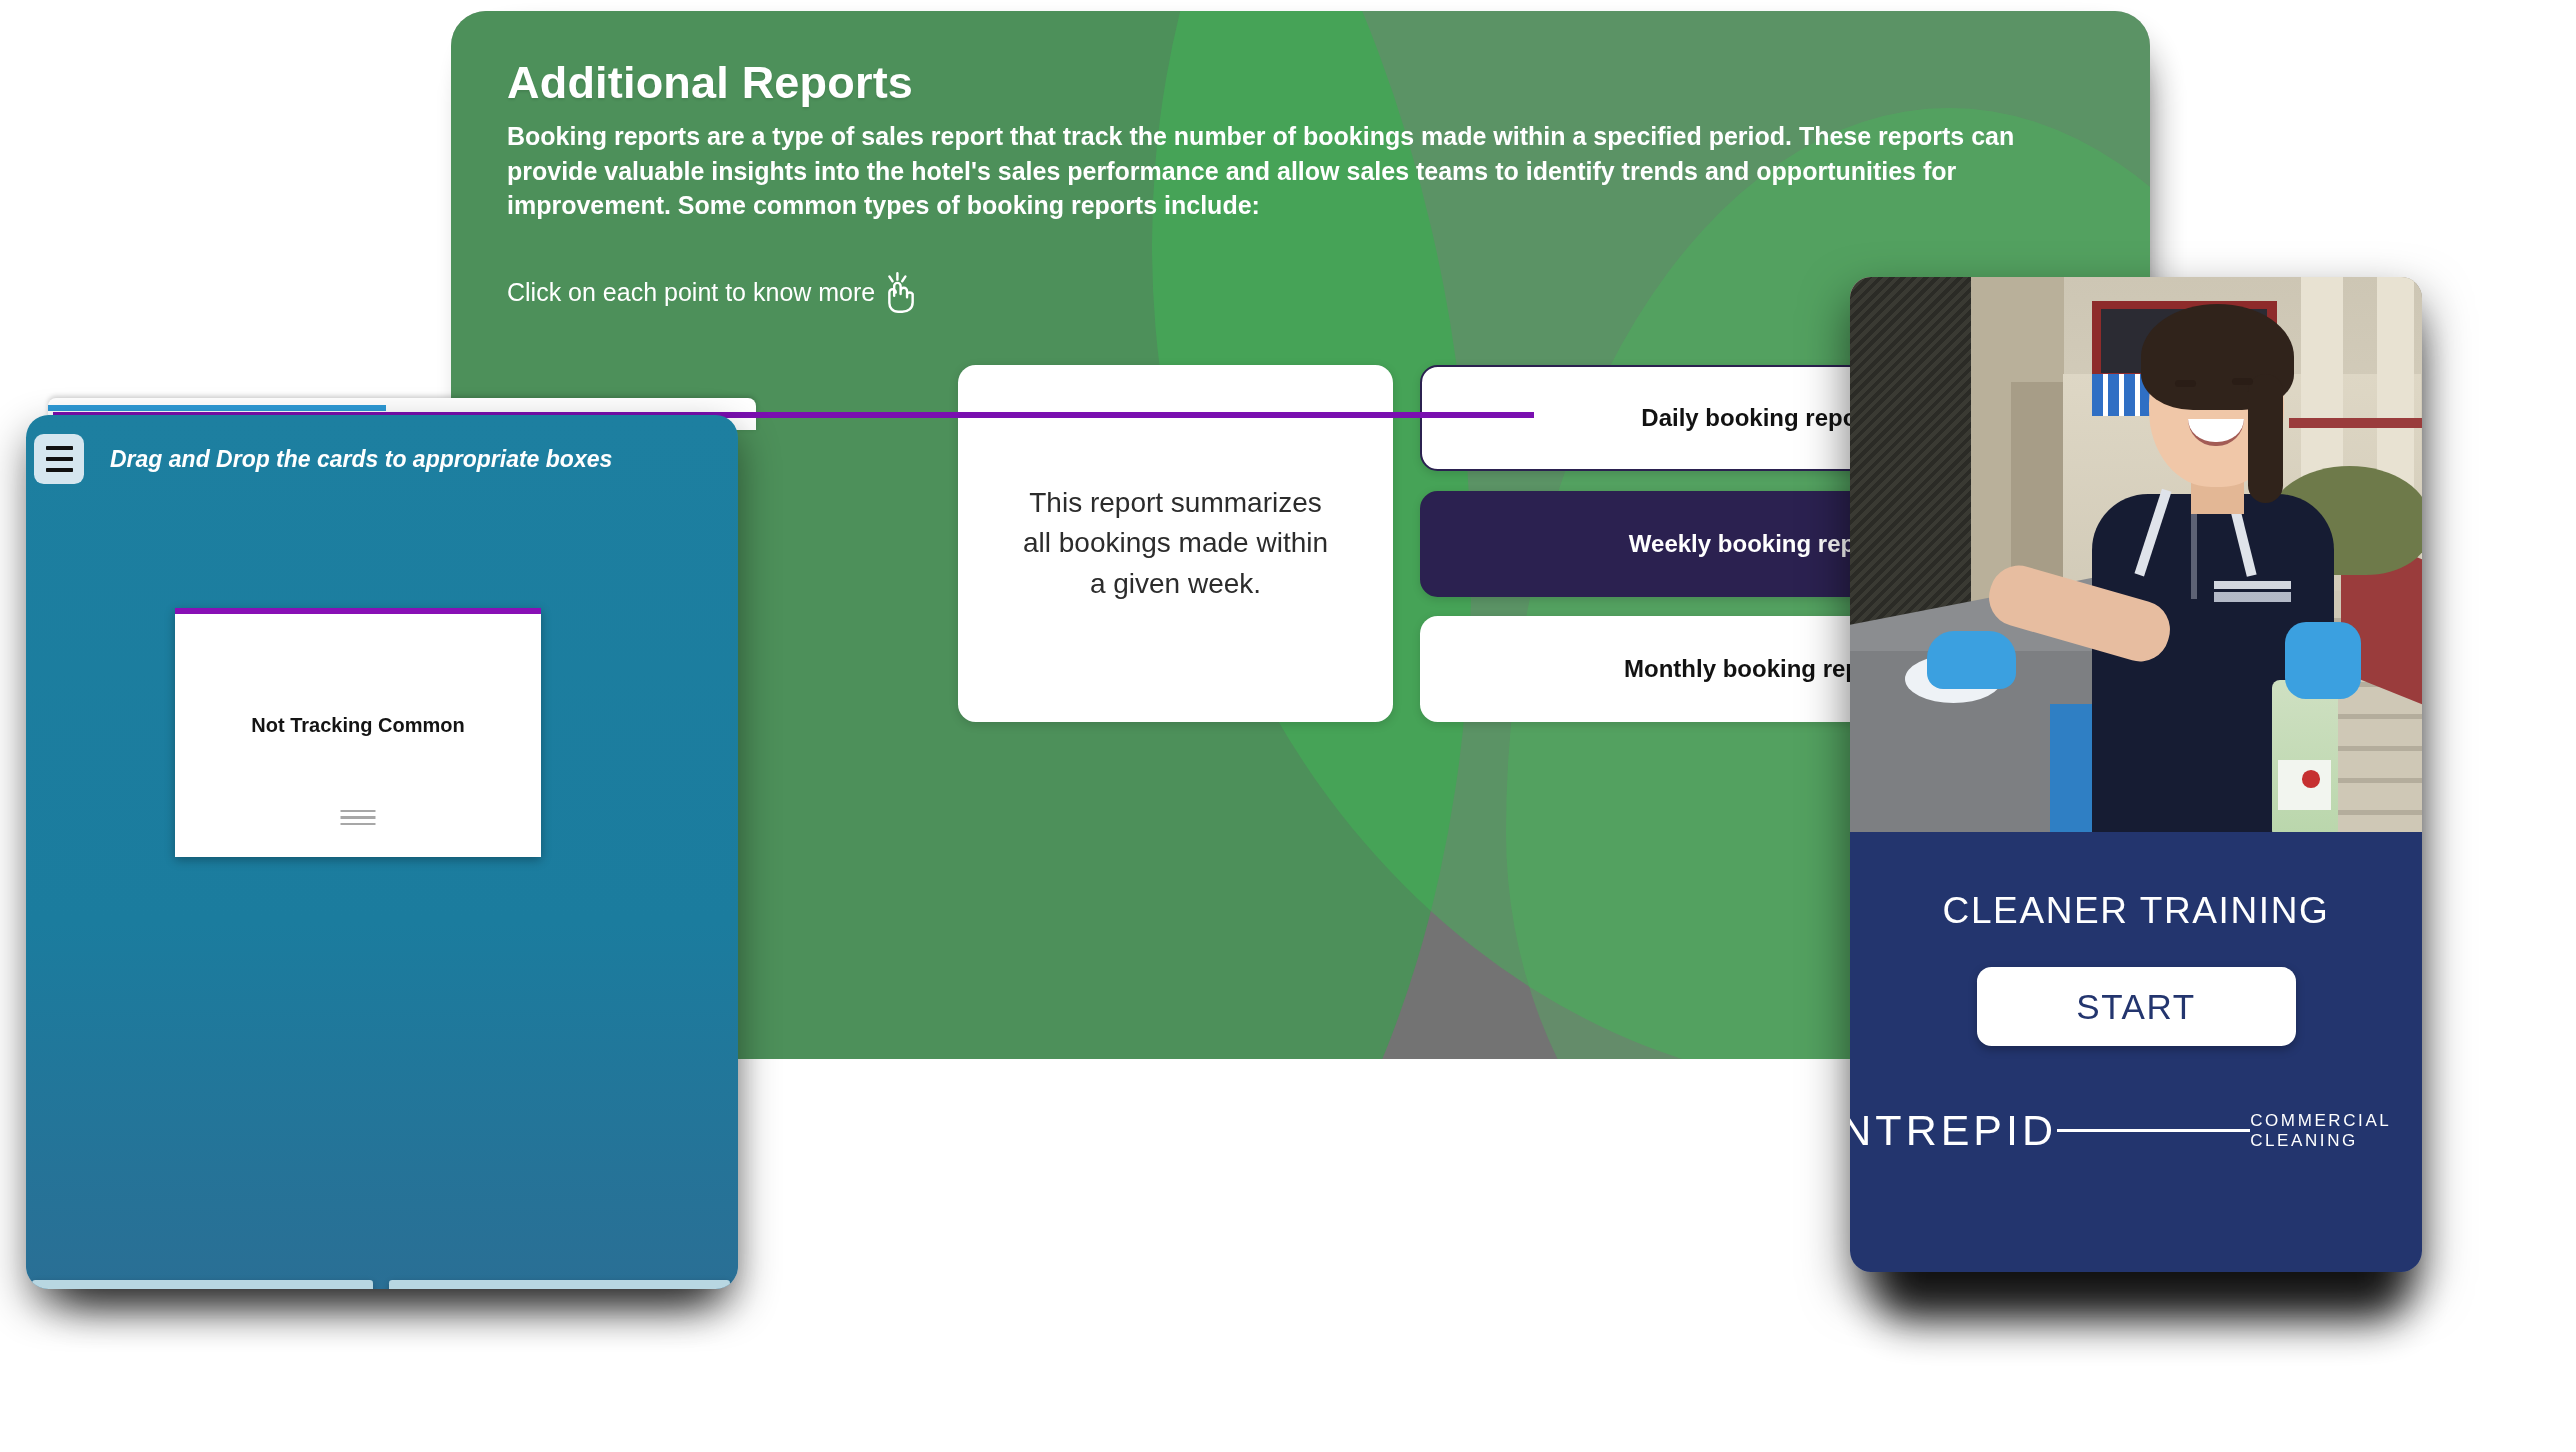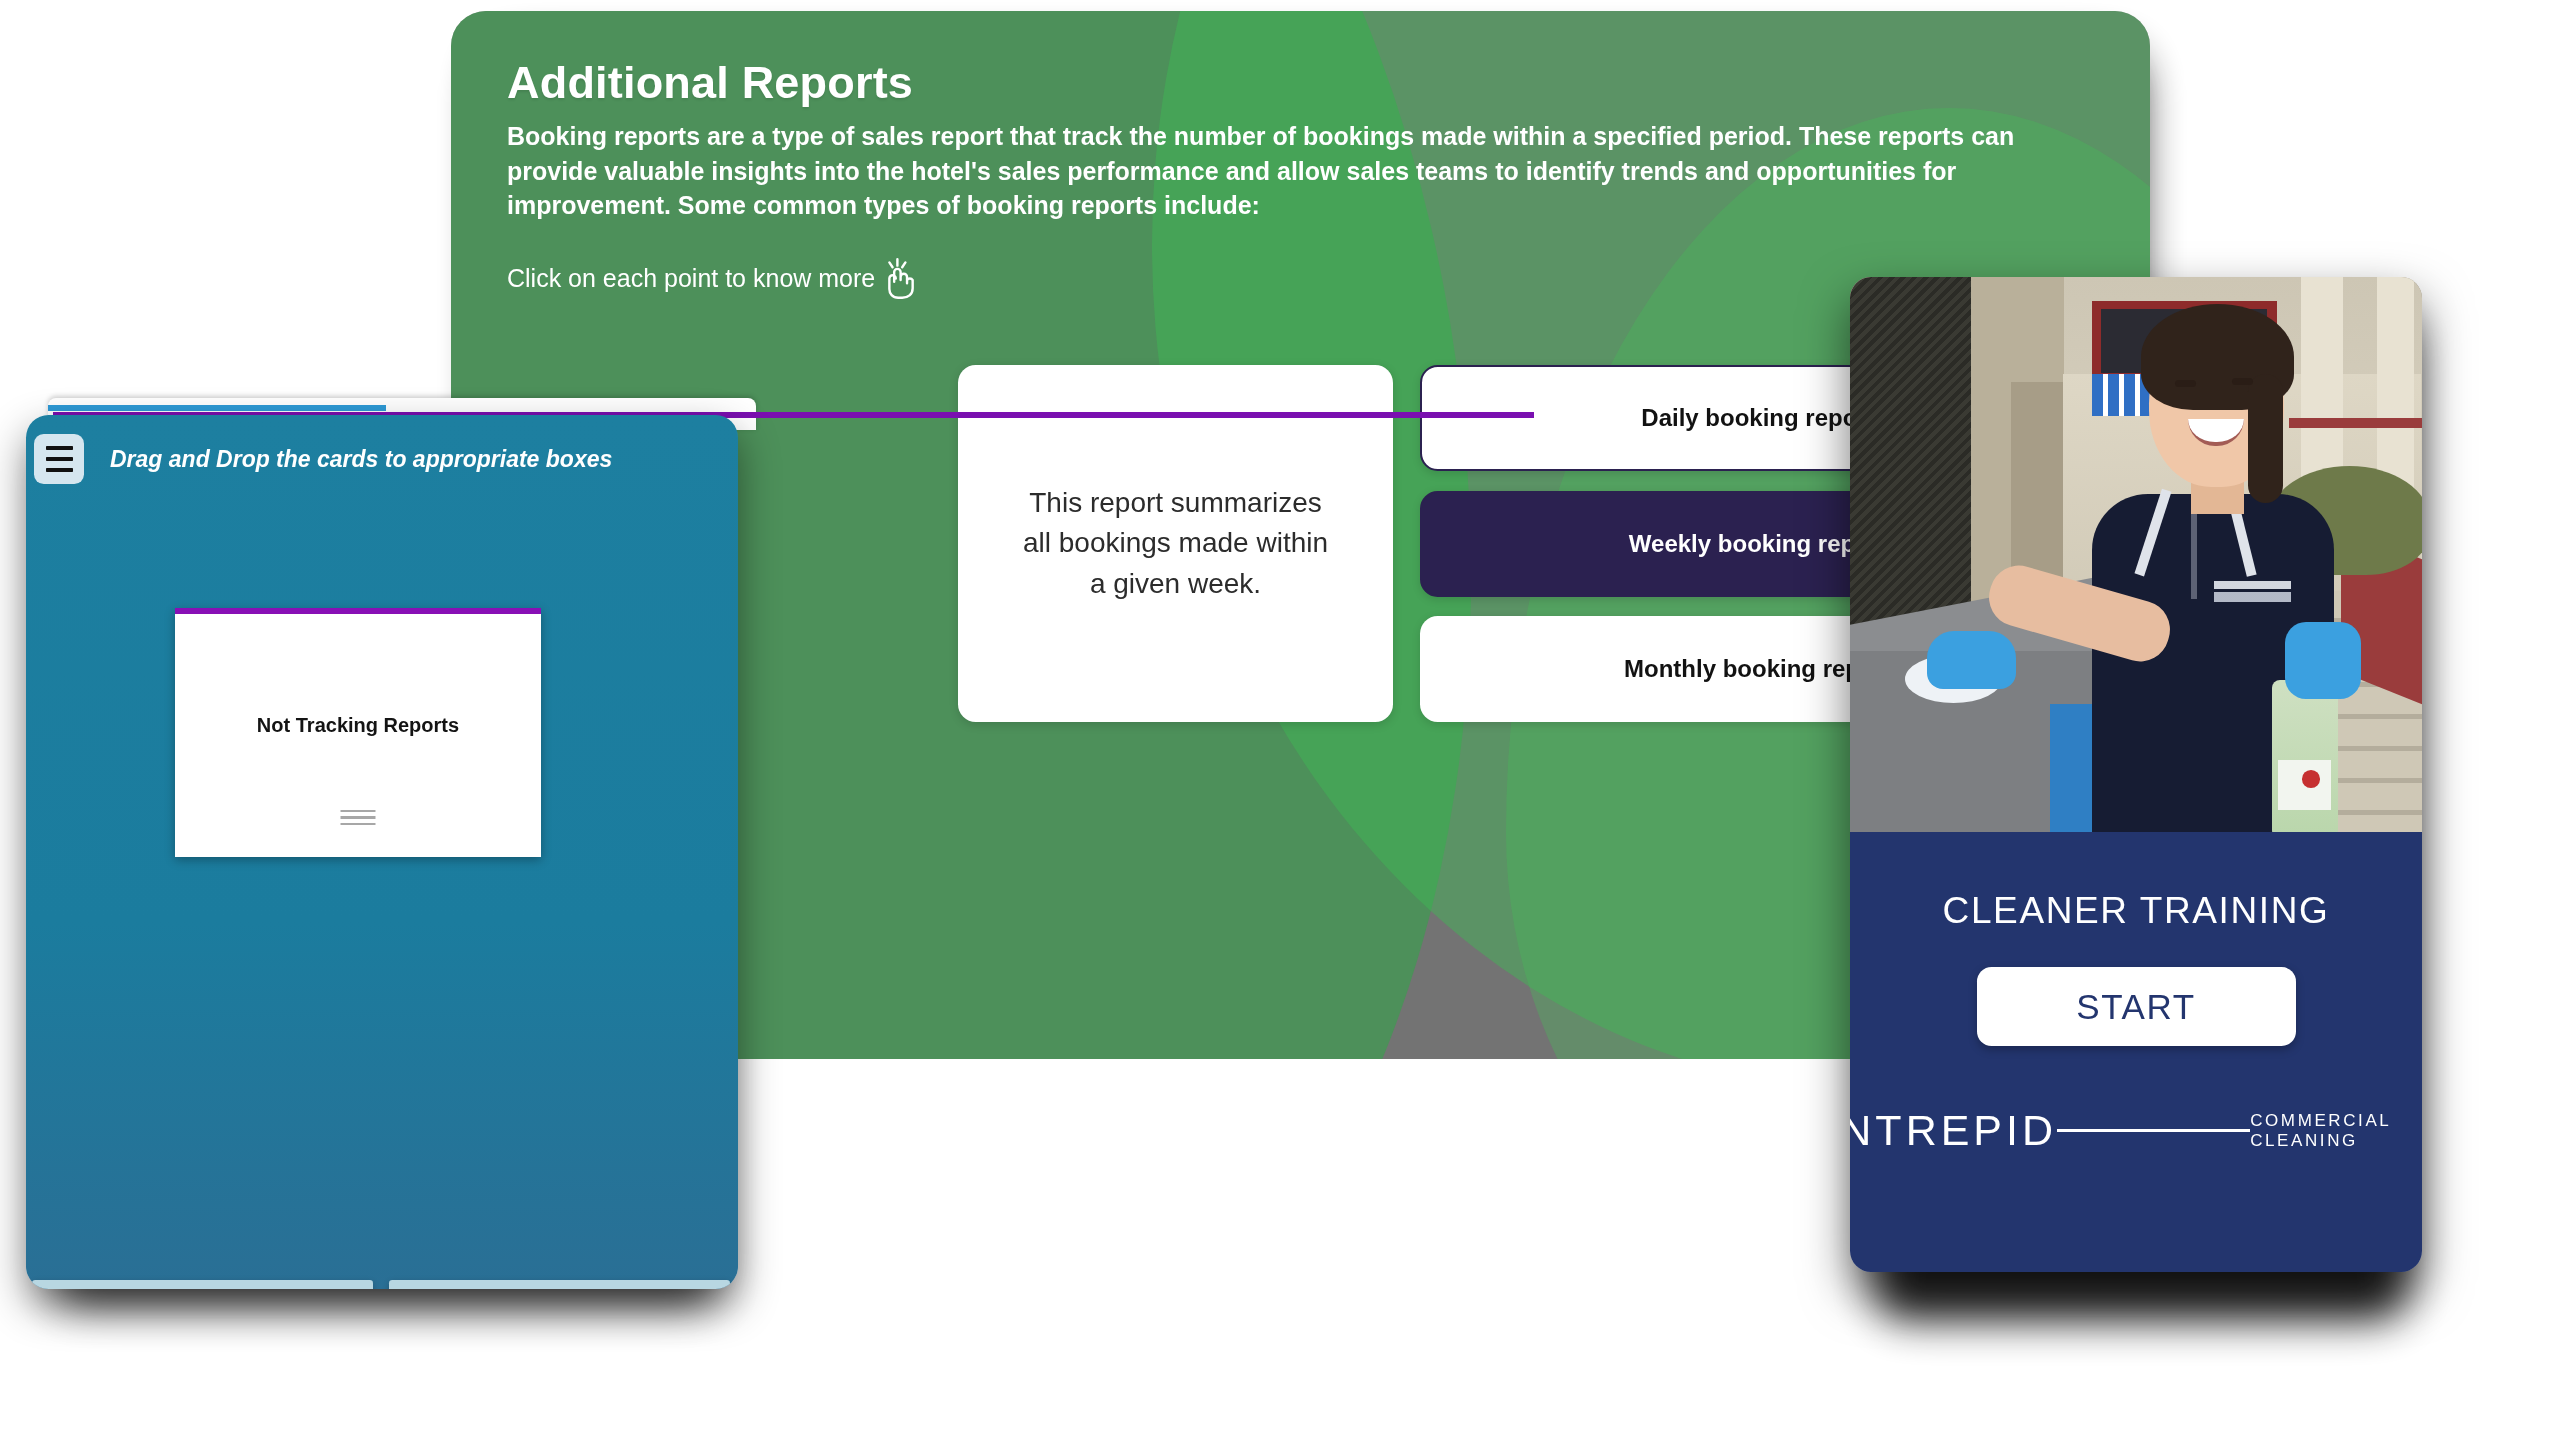--- a/index.html
+++ b/index.html
@@ -27,21 +27,21 @@
     background:#3fbb54;border-radius:50%;opacity:.45;}
   #green-wave-c{position:absolute;right:-242px;top:97px;width:886px;height:1208px;
     background:#43c058;border-radius:50% 50% 50% 50%/60% 60% 40% 40%;opacity:.32;}
 
   #green-inner{position:absolute;inset:0;padding:47px 56px 0 56px;box-sizing:border-box;}
 
   #page-title{margin:0;color:#ffffff;font-size:45px;font-weight:bold;letter-spacing:0.2px;
      line-height:1.1;text-shadow:0 1.6px 2.4px rgba(0,0,0,.10);}
   #intro-paragraph{margin:11.3px 0 0 0;color:#ffffff;font-size:25px;line-height:1.38;
      max-width:1562px;font-weight:700;}
-  #hint-row{display:flex;align-items:center;gap:3px;margin-top:33px;}
+  #hint-row{display:flex;align-items:center;gap:3px;margin-top:47px;}
   #hint-text{color:#ffffff;font-size:25px;}
   .tap-icon{width:42px;height:45px;display:block;}
 
   
   #card-grid{position:absolute;left:507px;top:354px;width:1594px;
      display:grid;grid-template-columns:435px 676px 451px;gap:0 27px;}
   .col{display:flex;flex-direction:column;gap:19.3px;}
   .opt-card{height:106px;border-radius:17.7px;background:#ffffff;
      display:flex;align-items:center;justify-content:center;text-align:center;
      font-size:24px;font-weight:bold;color:#121212;line-height:1.25;padding:0 17.7px;
@@ -202,21 +202,21 @@
 
 <div id="teal-panel">
   <div id="hamburger-btn">
     <span></span>
       <span></span>
       <span></span>
   </div>
   <div id="dnd-instruction">Drag and Drop the cards to appropriate boxes</div>
 
   <div id="drag-card">
-    <div id="drag-card-label">Not Tracking Reports</div>
+    <div id="drag-card-label">Not Tracking Common</div>
     <div id="drag-handle">
       <i></i>
         <i></i>
         <i></i>
     </div>
   </div>
 
   <div id="drop-zones">
     <div class="drop-zone">Picture of Success</div>
     <div class="drop-zone">Common Mistakes</div>

